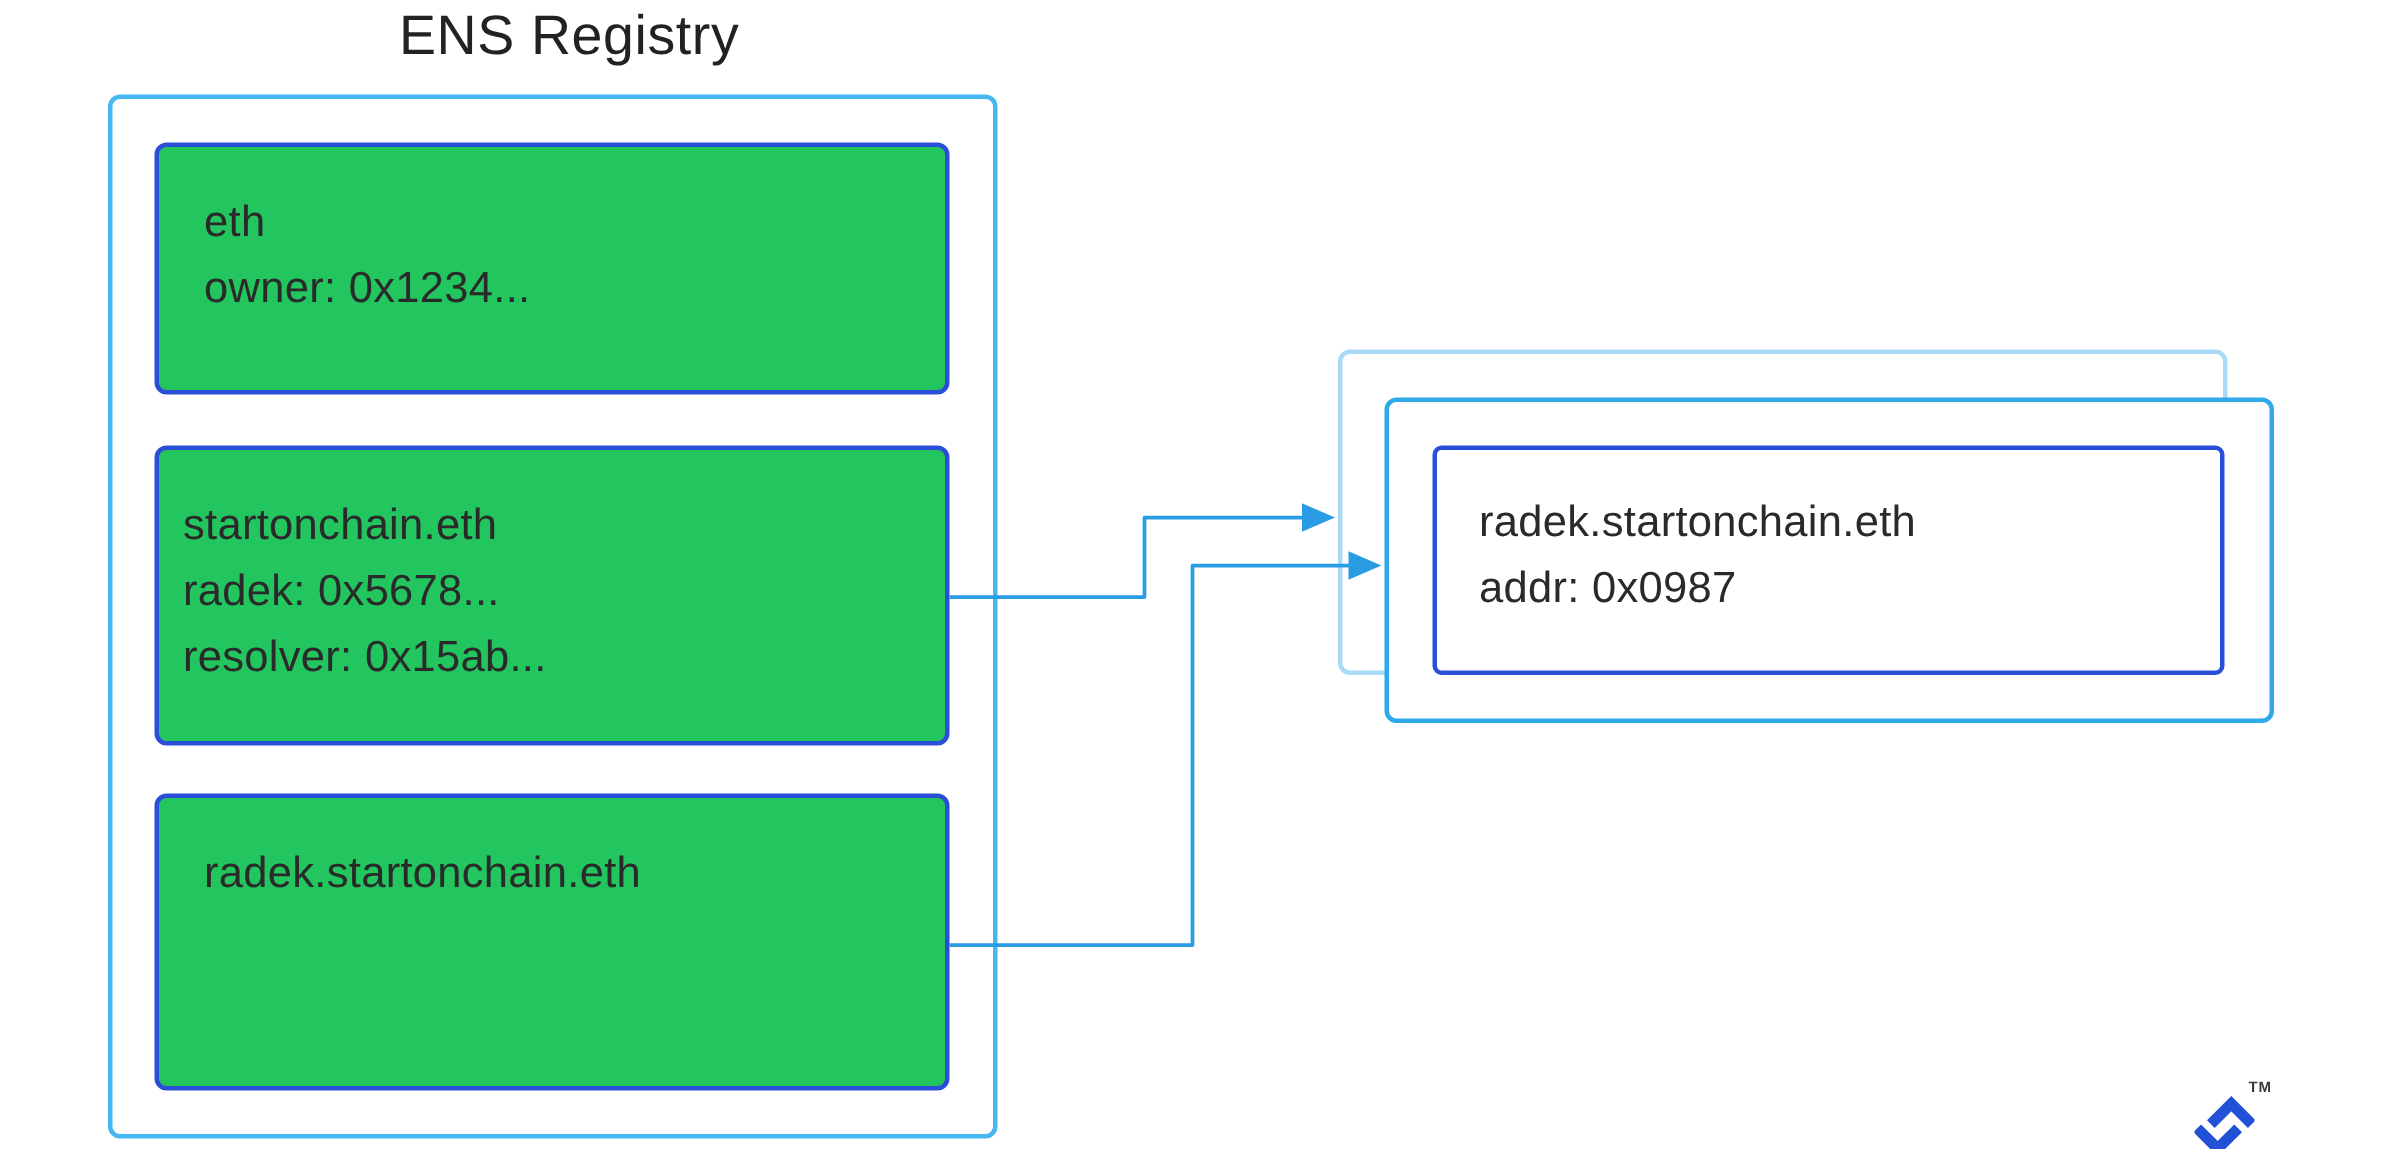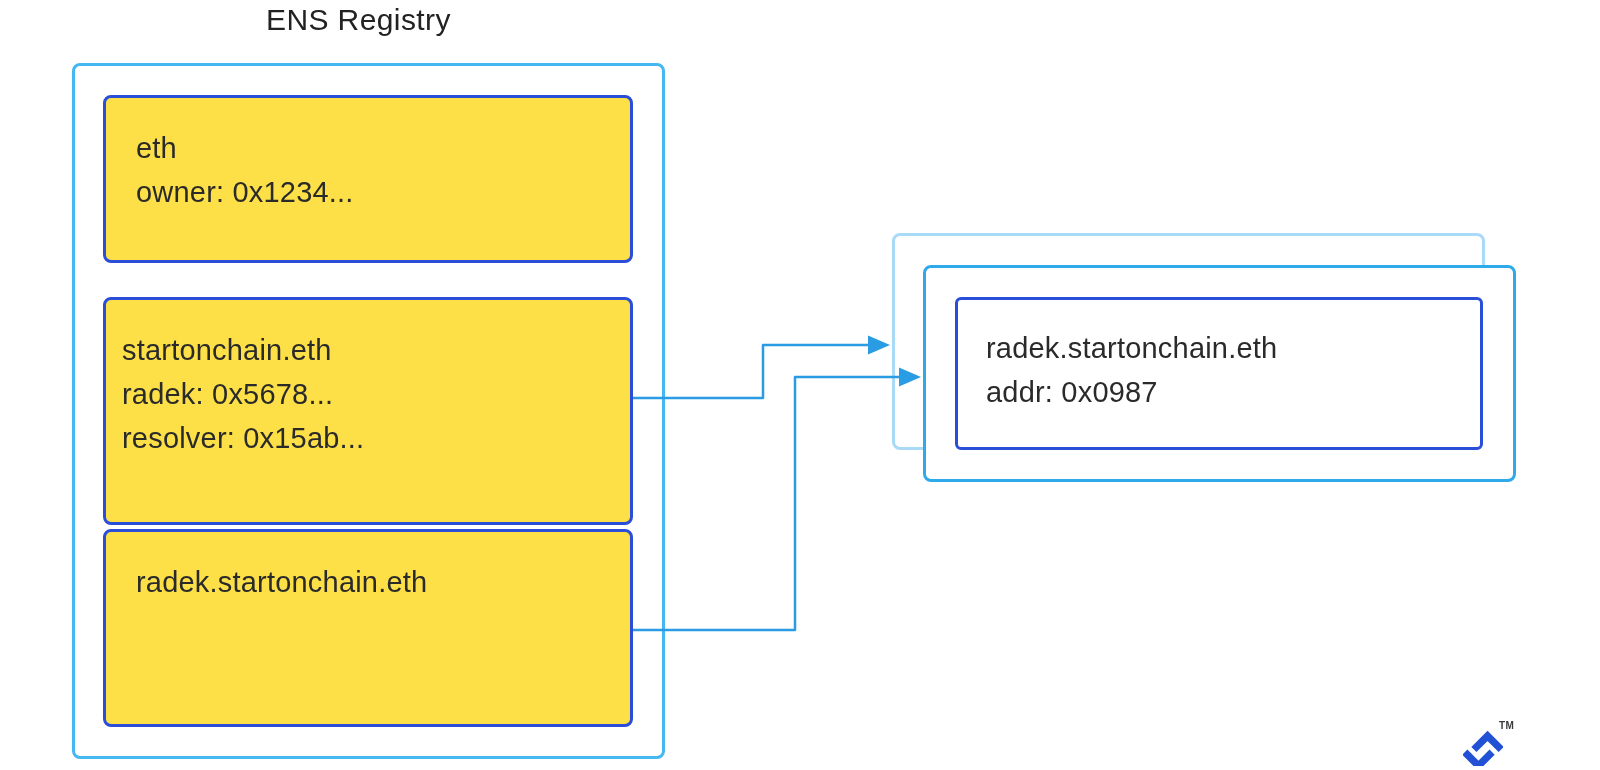--- a/index.html
+++ b/index.html
@@ -7,21 +7,21 @@
     position: relative;
     width: 1600px;
     height: 770px;
     background: #ffffff;
     overflow: hidden;
     font-family: "Liberation Sans", sans-serif;
     color: #2a2a2a;
   }
   .title {
     position: absolute;
-    font-size: 30px;
+    font-size: 37px;
     font-weight: 400;
     letter-spacing: 0.4px;
     color: #222222;
     white-space: nowrap;
   }
   .registry-title { left: 266px; top: 3px; }
   .resolvers-title { left: 1068px; top: 172px; }
 
   .registry-box {
     position: absolute;
@@ -33,29 +33,29 @@
     background: transparent;
     z-index: 1;
   }
   .node {
     position: absolute;
     left: 103px;
     width: 530px;
     border: 3px solid #2b4ed9;
     border-radius: 8px;
     box-sizing: border-box;
-    background: #fde047;
+    background: #22c55e;
     padding: 28px 18px 0 30px;
     font-size: 29px;
     line-height: 44px;
     letter-spacing: 0.2px;
     z-index: 2;
   }
   .node-1 { top: 95px;  height: 168px; }
-  .node-2 { top: 297px; height: 228px; padding-left: 16px; }
+  .node-2 { top: 297px; height: 200px; padding-left: 16px; }
   .node-3 { top: 529px; height: 198px; }
 
   .resolver-back {
     position: absolute;
     left: 892px; top: 233px;
     width: 593px; height: 217px;
     border: 3px solid #a9daf7;
     border-radius: 8px;
     box-sizing: border-box;
     background: #ffffff;

